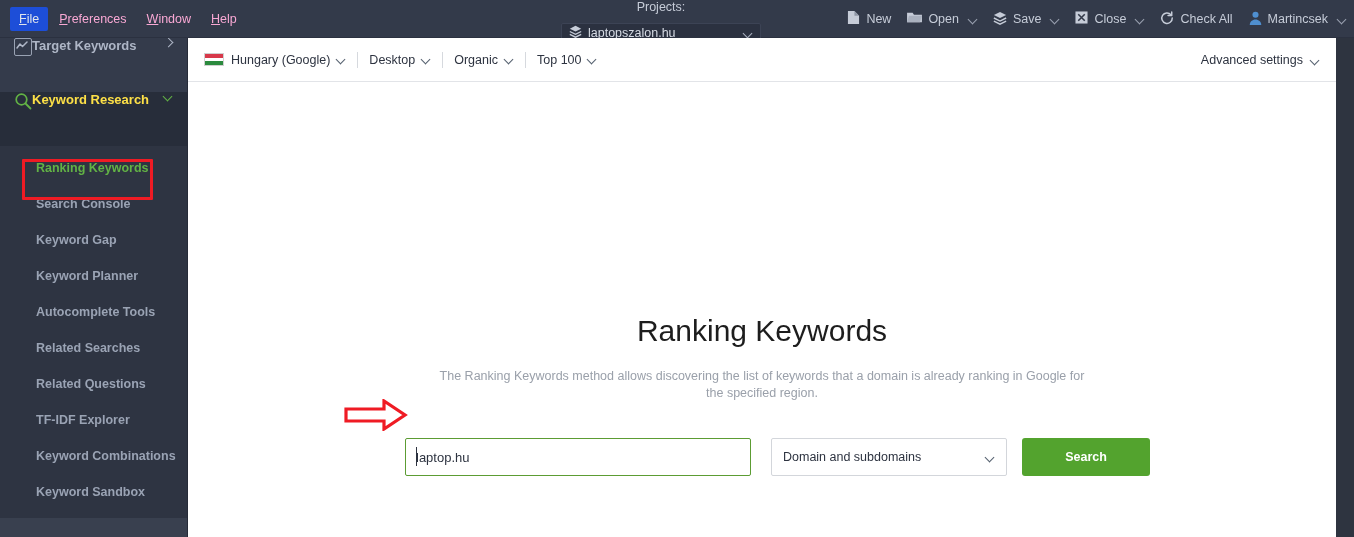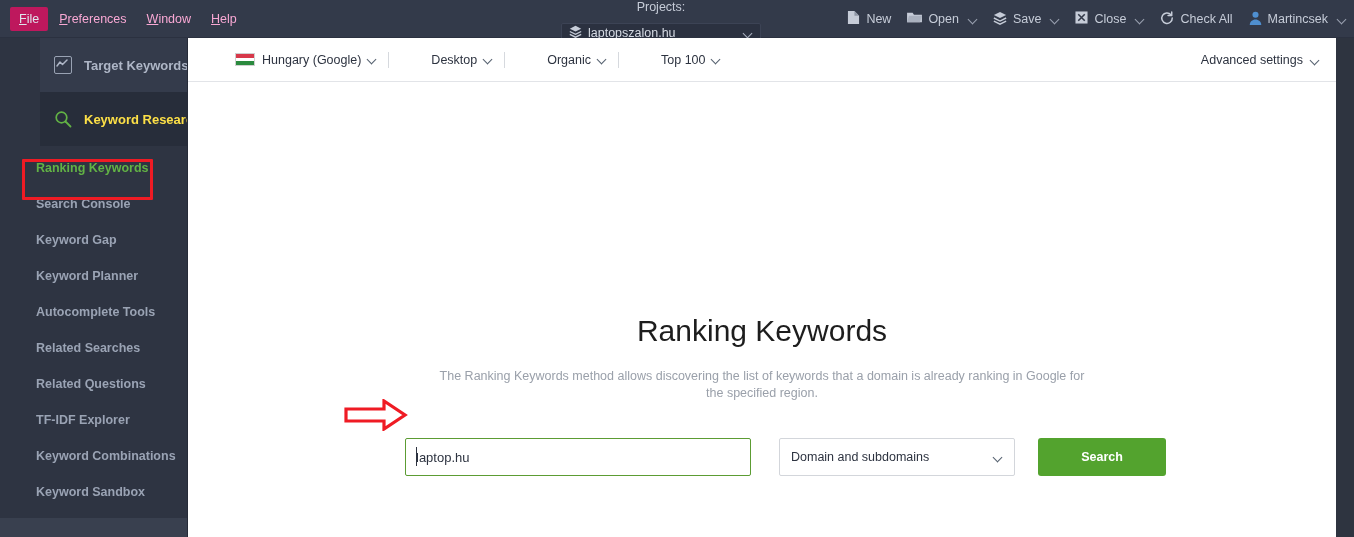--- a/index.html
+++ b/index.html
@@ -16,21 +16,21 @@
     position: absolute; left: 0; top: 0; width: 1354px; height: 38px;
     background: #333a4a;
     display: flex; align-items: center;
     border-bottom: 1px solid #2b3140;
   }
   .menu-items { display: flex; align-items: center; padding-left: 10px; gap: 2px; }
   .menu-item {
     font-size: 12.5px; color: #f9a8d4; padding: 5px 9px; border-radius: 2px;
     cursor: default; white-space: nowrap;
   }
-  .menu-item.active { background: #be185d; color: #dfe4ec; }
+  .menu-item.active { background: #1d4ed8; color: #dfe4ec; }
   .menu-item u { text-decoration: underline; }
 
   .projects-wrap {
     position: absolute; left: 561px; top: 0; height: 38px;
     display: flex; align-items: center; gap: 9px; flex-direction: column;
   }
   .projects-label { font-size: 12.5px; color: #c6ccd8; }
   .project-select {
     width: 200px; height: 23px; background: #2b3140; border: 1px solid #3c4355;
     border-radius: 2px; display: flex; align-items: center; gap: 6px;
@@ -62,22 +62,22 @@
   }
   .chev-r::after { transform: rotate(-45deg); left: 1px; }
 
   
   .sidebar {
     position: absolute; left: 0; top: 38px; width: 188px; height: 499px;
     background: #2e3442; border-right: 1px solid #262b38;
     overflow: hidden;
   }
   .side-section {
-    display: flex; align-items: center; height: 54px; padding: 0 14px; gap: 12px;
-    cursor: pointer; position: relative; margin-left: 40px;
+    display: flex; align-items: flex-start; height: 54px; padding: 0 14px; 
+    cursor: pointer; position: relative;
   }
   .side-section.target { background: #343b4b; }
   .side-section.research { background: #272d3a; }
   .side-title { font-size: 13px; font-weight: bold; flex: 1; white-space: nowrap; }
   .side-section.target .side-title { color: #aeb6c6; }
   .side-section.research .side-title { color: #fde047; }
 
   .icon-chart {
     width: 18px; height: 18px; border: 1.6px solid #99a2b3; border-radius: 2px;
     position: relative; flex: none;
@@ -102,21 +102,21 @@
   .main {
     position: absolute; left: 188px; top: 38px; width: 1148px; height: 499px;
     background: #ffffff;
   }
   .filterbar {
     height: 44px; display: flex; align-items: center; padding: 0 16px;
     border-bottom: 1px solid #e2e4e8; position: relative;
   }
   .filter-item {
     display: flex; align-items: center; gap: 7px; font-size: 12.5px; color: #2d3340;
-    padding: 0 11px; cursor: pointer; white-space: nowrap; margin-left: 31px;
+    padding: 0 11px; cursor: pointer; white-space: nowrap;
   }
   .filter-item:first-child { padding-left: 0; }
   .fdiv { width: 1px; height: 16px; background: #d6d9de; }
   .flag {
     width: 20px; height: 13px; flex: none; border: 1px solid #d0d0d0;
     background: linear-gradient(to bottom, #d7384a 0 33.3%, #ffffff 33.3% 66.6%, #2b8a3e 66.6% 100%);
   }
   .adv {
     position: absolute; right: 16px; top: 0; height: 44px; display: flex;
     align-items: center; gap: 8px; font-size: 12.5px; color: #2d3340; cursor: pointer;
@@ -128,21 +128,21 @@
     font-size: 30px; color: #1d1d1d; font-weight: normal;
   }
   .page-desc {
     position: absolute; left: 50%; transform: translateX(-50%); top: 286px;
     width: 660px; text-align: center; font-size: 12.5px; color: #9aa0aa;
     line-height: 17px;
   }
 
   .searchrow {
     position: absolute; left: 217px; top: 356px;
-    display: flex; align-items: center; gap: 12px;
+    display: flex; align-items: center; gap: 4px;
   }
   .domain-input {
     width: 346px; height: 38px; border: 1px solid #5c9c33; border-radius: 2px;
     background: #fff; font-size: 13px; color: #2d3340; padding: 0 10px;
     font-family: "Liberation Sans", sans-serif; outline: none;
     position: relative;
   }
   .input-wrap { position: relative; }
   .caret-bar {
     position: absolute; left: 11px; top: 9px; width: 1px; height: 19px; background: #2d3340;

